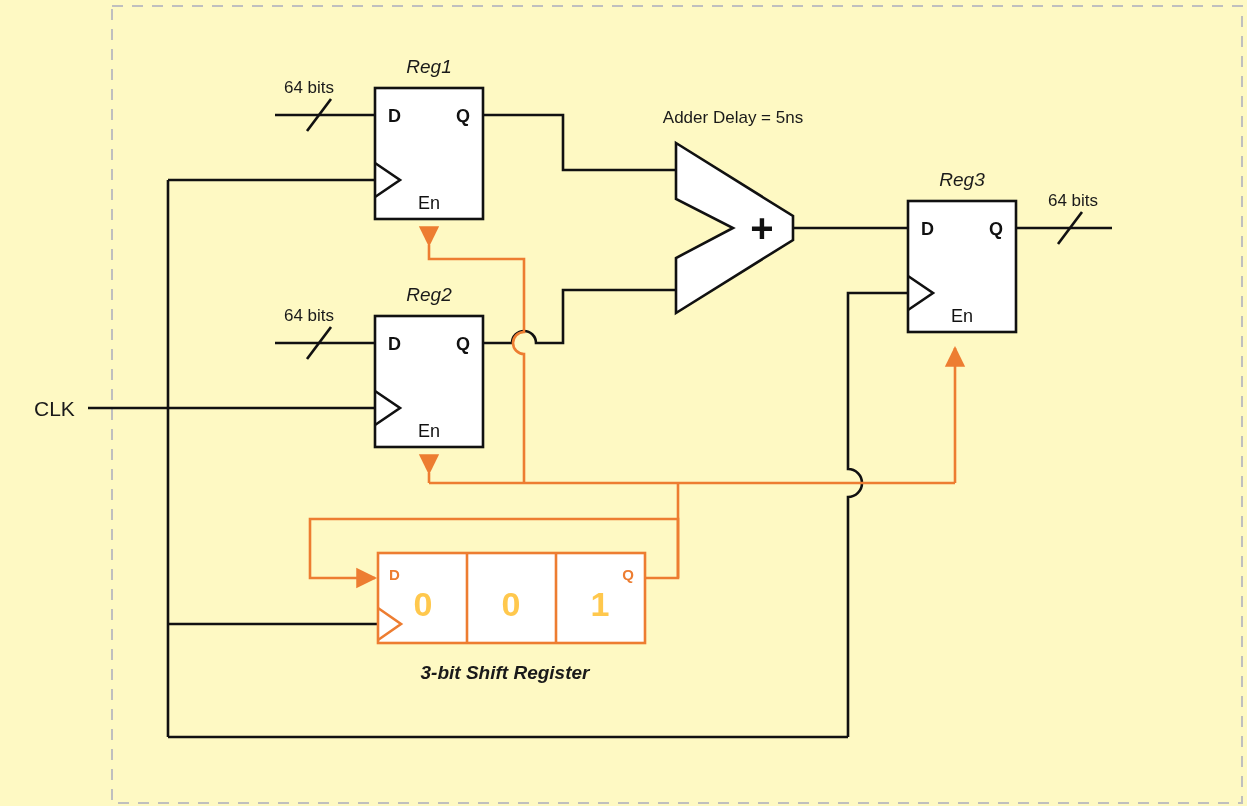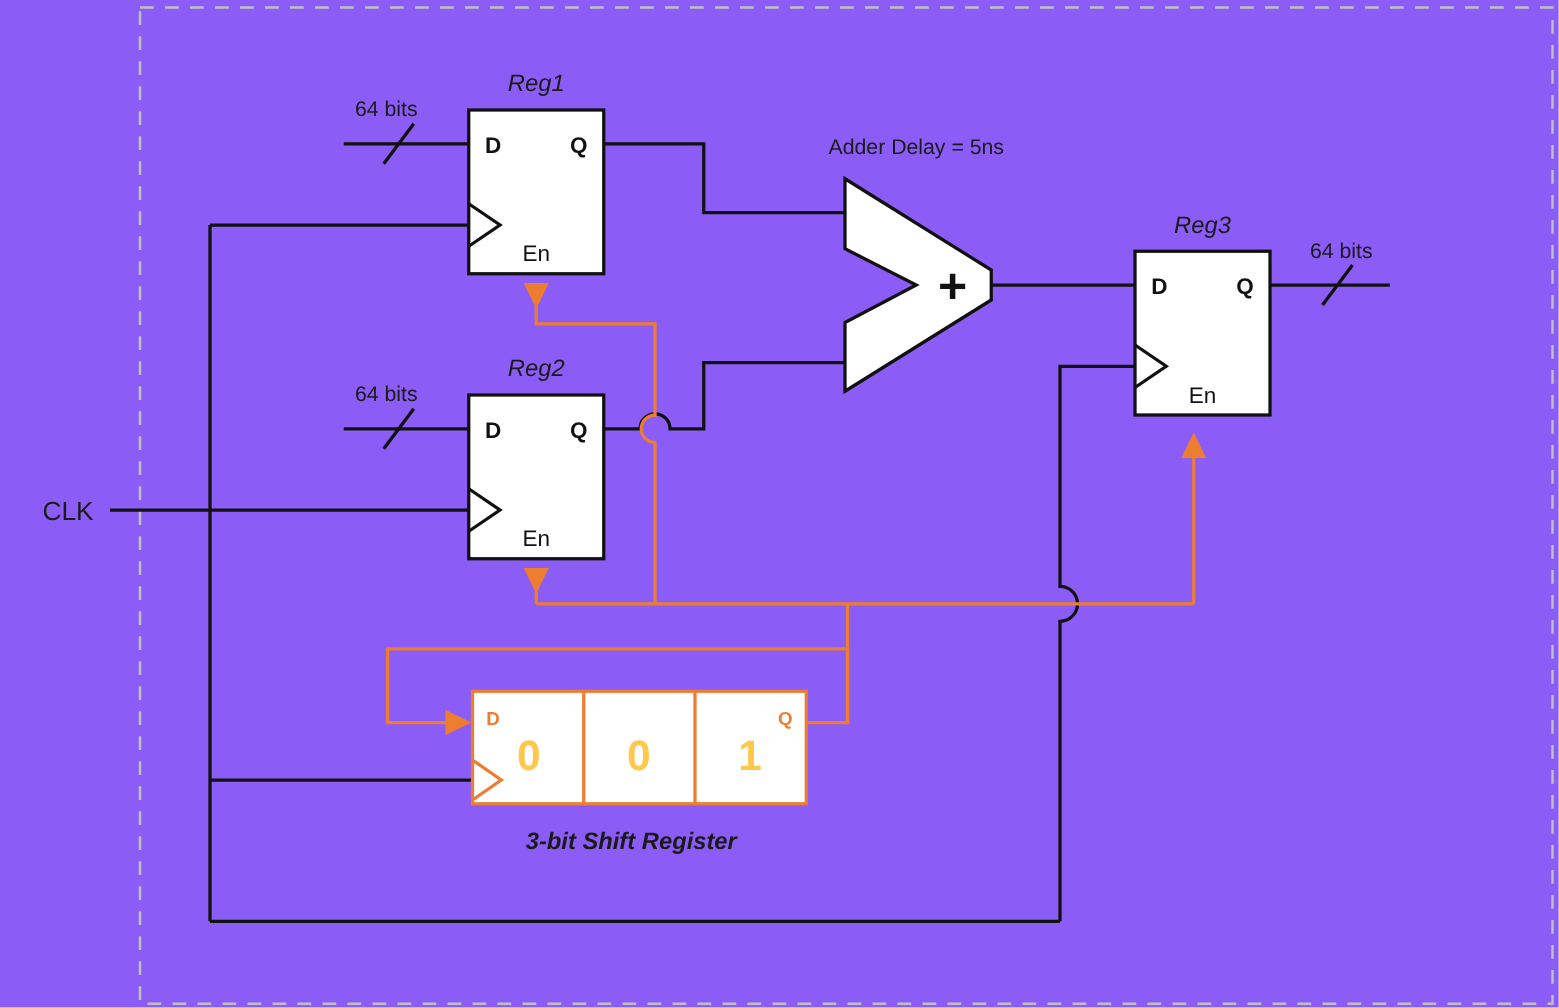--- a/index.html
+++ b/index.html
@@ -4,21 +4,21 @@
 <style>
   html, body {
     margin: 0;
     padding: 0;
     background: #ffffff;
   }
   #canvas {
     position: relative;
     width: 1247px;
     height: 806px;
-    background: #8b5cf6;
+    background: #fef9c3;
     font-family: "Liberation Sans", sans-serif;
     overflow: hidden;
   }
   svg { display: block; }
   text { font-family: "Liberation Sans", sans-serif; }
   .lbl-reg {
     font-style: italic;
     font-size: 19px;
     fill: #1a1a1a;
   }

